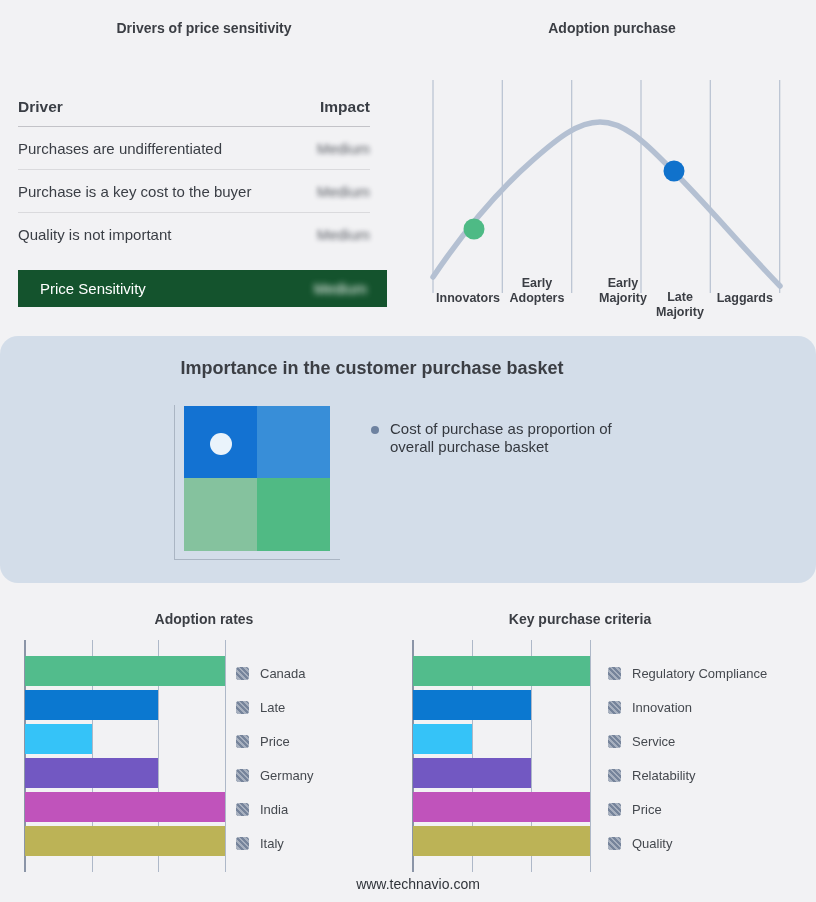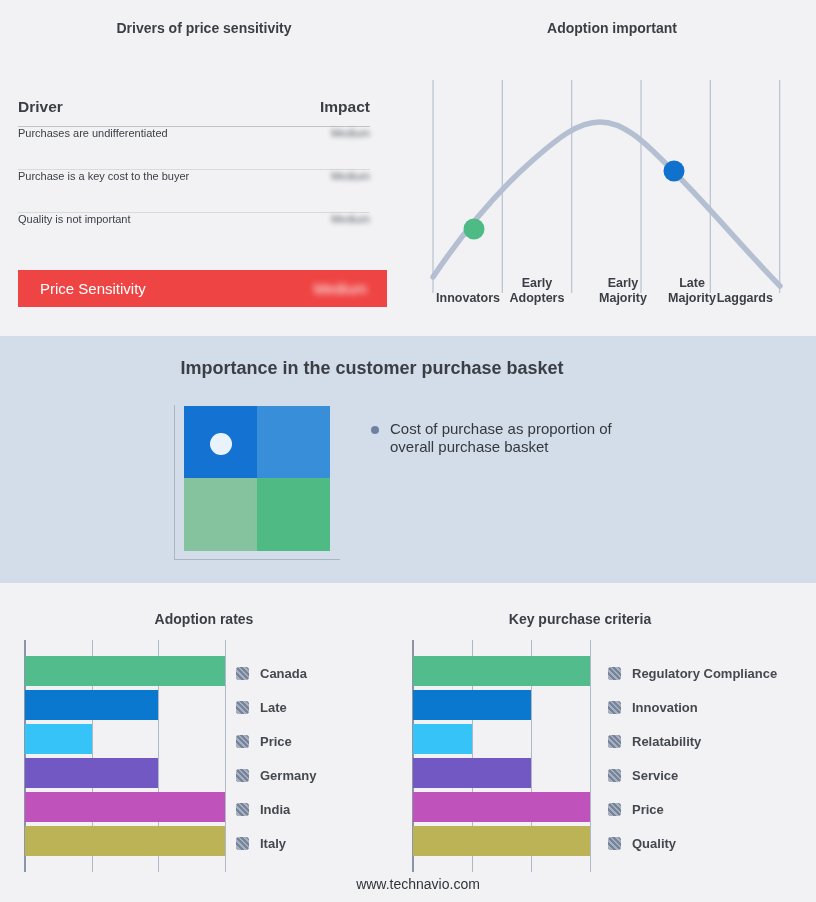--- a/index.html
+++ b/index.html
@@ -8,22 +8,22 @@
 
   
   h2{margin:0;font-weight:700;color:#3b3e44;}
   .panel-title{position:absolute;text-align:center;font-size:14px;line-height:24px;}
 
   
   .drivers-title{left:0;top:16px;width:408px;}
   .dtable{position:absolute;left:18px;top:88px;width:352px;color:#3a3e45;}
   .thead{display:flex;justify-content:space-between;align-items:center;height:38px;
          font-weight:700;font-size:15.5px;border-bottom:1px solid #c3c3c8;}
-  .trow{display:flex;justify-content:space-between;align-items:flex-start;height:42px;
-        font-size:11px;border-bottom:1px solid #dadadd;}
+  .trow{display:flex;justify-content:space-between;align-items:center;height:42px;
+        font-size:15px;border-bottom:1px solid #dadadd;}
   .trow:last-child{border-bottom:none;}
   .tcell-impact{color:#4b4f57;}
   .blurred{filter:blur(2.6px);opacity:.9;}
   .summary-row{position:absolute;left:18px;top:270px;width:369px;height:37px;
                display:flex;justify-content:space-between;align-items:center;
                color:#ffffff;font-size:15px;}
   .summary-row .s-label{padding-left:22px;}
   .summary-row .s-impact{padding-right:20px;filter:blur(3px);}
 
   
@@ -48,21 +48,21 @@
   .bullet-dot{position:absolute;left:0;top:6px;width:8px;height:8px;border-radius:50%;background:#6e82a0;}
 
   
   .adoption-title{left:0;top:607px;width:408px;}
   .criteria-title{left:408px;top:607px;width:344px;}
   .barchart{position:absolute;top:640px;height:232px;}
   .barchart .gridline{position:absolute;top:0;bottom:0;width:1px;background:#aeb8c8;}
   .barchart .gridline.axis{width:2px;background:#8b95a7;margin-left:-1px;}
   .bar{position:absolute;left:0;height:30px;}
   .legend{position:absolute;top:656px;}
-  .legend-row{height:34px;display:flex;align-items:center;font-weight:bold;}
+  .legend-row{height:34px;display:flex;align-items:center;}
   .swatch{width:13px;height:13px;border-radius:3px;flex:0 0 13px;
           background:repeating-linear-gradient(45deg,#76849b 0 2px,#a7b0bf 2px 4px);}
   .legend-label{margin-left:11px;font-size:13px;color:#45494f;white-space:nowrap;}
 
   #chart-adoption{left:25px;width:200px;}
   #legend-adoption{left:236px;}
   #chart-criteria{left:413px;width:177px;}
   #legend-criteria{left:608px;}
 
   
@@ -89,53 +89,53 @@
           <div class="trow">
             <span class="tcell-driver">Purchase is a key cost to the buyer</span>
             <span class="tcell-impact blurred">Medium</span>
           </div>
           <div class="trow">
             <span class="tcell-driver">Quality is not important</span>
             <span class="tcell-impact blurred">Medium</span>
           </div>
         </div>
     </div>
-    <div class="summary-row" id="summary-row" style="background: #ef4444;">
+    <div class="summary-row" id="summary-row" style="background: #14532d;">
       <span class="s-label">Price Sensitivity</span>
       <span class="s-impact">Medium</span>
     </div>
   </section>
 
   <section>
-    <h2 class="panel-title lifecycle-title">Adoption important</h2>
+    <h2 class="panel-title lifecycle-title">Adoption purchase</h2>
     <div class="lc-wrap">
       <svg class="lc-svg" width="408" height="336" viewBox="0 0 408 336">
         <g id="lc-grid">
             <line x1="25" x2="25" y1="80" y2="293" stroke="#b7c1d1" stroke-width="1.2"></line>
             <line x1="94.3" x2="94.3" y1="80" y2="293" stroke="#b7c1d1" stroke-width="1.2"></line>
             <line x1="163.7" x2="163.7" y1="80" y2="293" stroke="#b7c1d1" stroke-width="1.2"></line>
             <line x1="233" x2="233" y1="80" y2="293" stroke="#b7c1d1" stroke-width="1.2"></line>
             <line x1="302.3" x2="302.3" y1="80" y2="293" stroke="#b7c1d1" stroke-width="1.2"></line>
             <line x1="371.7" x2="371.7" y1="80" y2="293" stroke="#b7c1d1" stroke-width="1.2"></line>
           </g>
         <path id="lc-curve" d="M25 277 C50 240 85 195 125 160 C150 138 170 122 192 122 C215 122 235 140 262 168 C295 200 335 248 372 286" fill="none" stroke-width="5.5" stroke-linecap="round" stroke="#b4c0d2"></path>
         <circle id="lc-marker-0" cx="66" cy="229" r="10.5" fill="#4eba85"></circle>
         <circle id="lc-marker-1" cx="266" cy="171" r="10.5" fill="#1072cc"></circle>
       </svg>
       <div id="stage-labels">
           <div class="stage-label" style="left: 25px;">Innovators</div>
           <div class="stage-label" style="left: 94px;">Early Adopters</div>
           <div class="stage-label" style="left: 180px;">Early Majority</div>
-          <div class="stage-label" style="left: 249px;">Late Majority</div>
+          <div class="stage-label" style="left: 237px; margin-top: 14px;">Late Majority</div>
           <div class="stage-label" style="left: 301.8px;">Laggards</div>
         </div>
     </div>
   </section>
 
-  <section class="band" id="band" style="background: rgb(211, 221, 233);">
+  <section class="band" id="band" style="background: rgb(211, 221, 233); border-radius: 18px;">
     <h2 class="panel-title band-title">Importance in the customer purchase basket</h2>
     <div class="quad-axis-v"></div>
     <div class="quad-axis-h"></div>
     <div class="quadrant">
       <div id="quad-tl" style="background: rgb(19, 114, 210);"></div>
       <div id="quad-tr" style="background: rgb(56, 142, 216);"></div>
       <div id="quad-bl" style="background: rgb(133, 194, 158);"></div>
       <div id="quad-br" style="background: rgb(80, 186, 132);"></div>
       <div class="quad-dot" id="quad-dot" style="background: rgb(234, 243, 251);"></div>
     </div>
@@ -212,25 +212,25 @@
         <div class="legend-row">
           <span class="swatch"></span>
           <span class="legend-label">Regulatory Compliance</span>
         </div>
         <div class="legend-row">
           <span class="swatch"></span>
           <span class="legend-label">Innovation</span>
         </div>
         <div class="legend-row">
           <span class="swatch"></span>
+          <span class="legend-label">Service</span>
+        </div>
+        <div class="legend-row">
+          <span class="swatch"></span>
           <span class="legend-label">Relatability</span>
-        </div>
-        <div class="legend-row">
-          <span class="swatch"></span>
-          <span class="legend-label">Service</span>
         </div>
         <div class="legend-row">
           <span class="swatch"></span>
           <span class="legend-label">Price</span>
         </div>
         <div class="legend-row">
           <span class="swatch"></span>
           <span class="legend-label">Quality</span>
         </div>
       </div>

